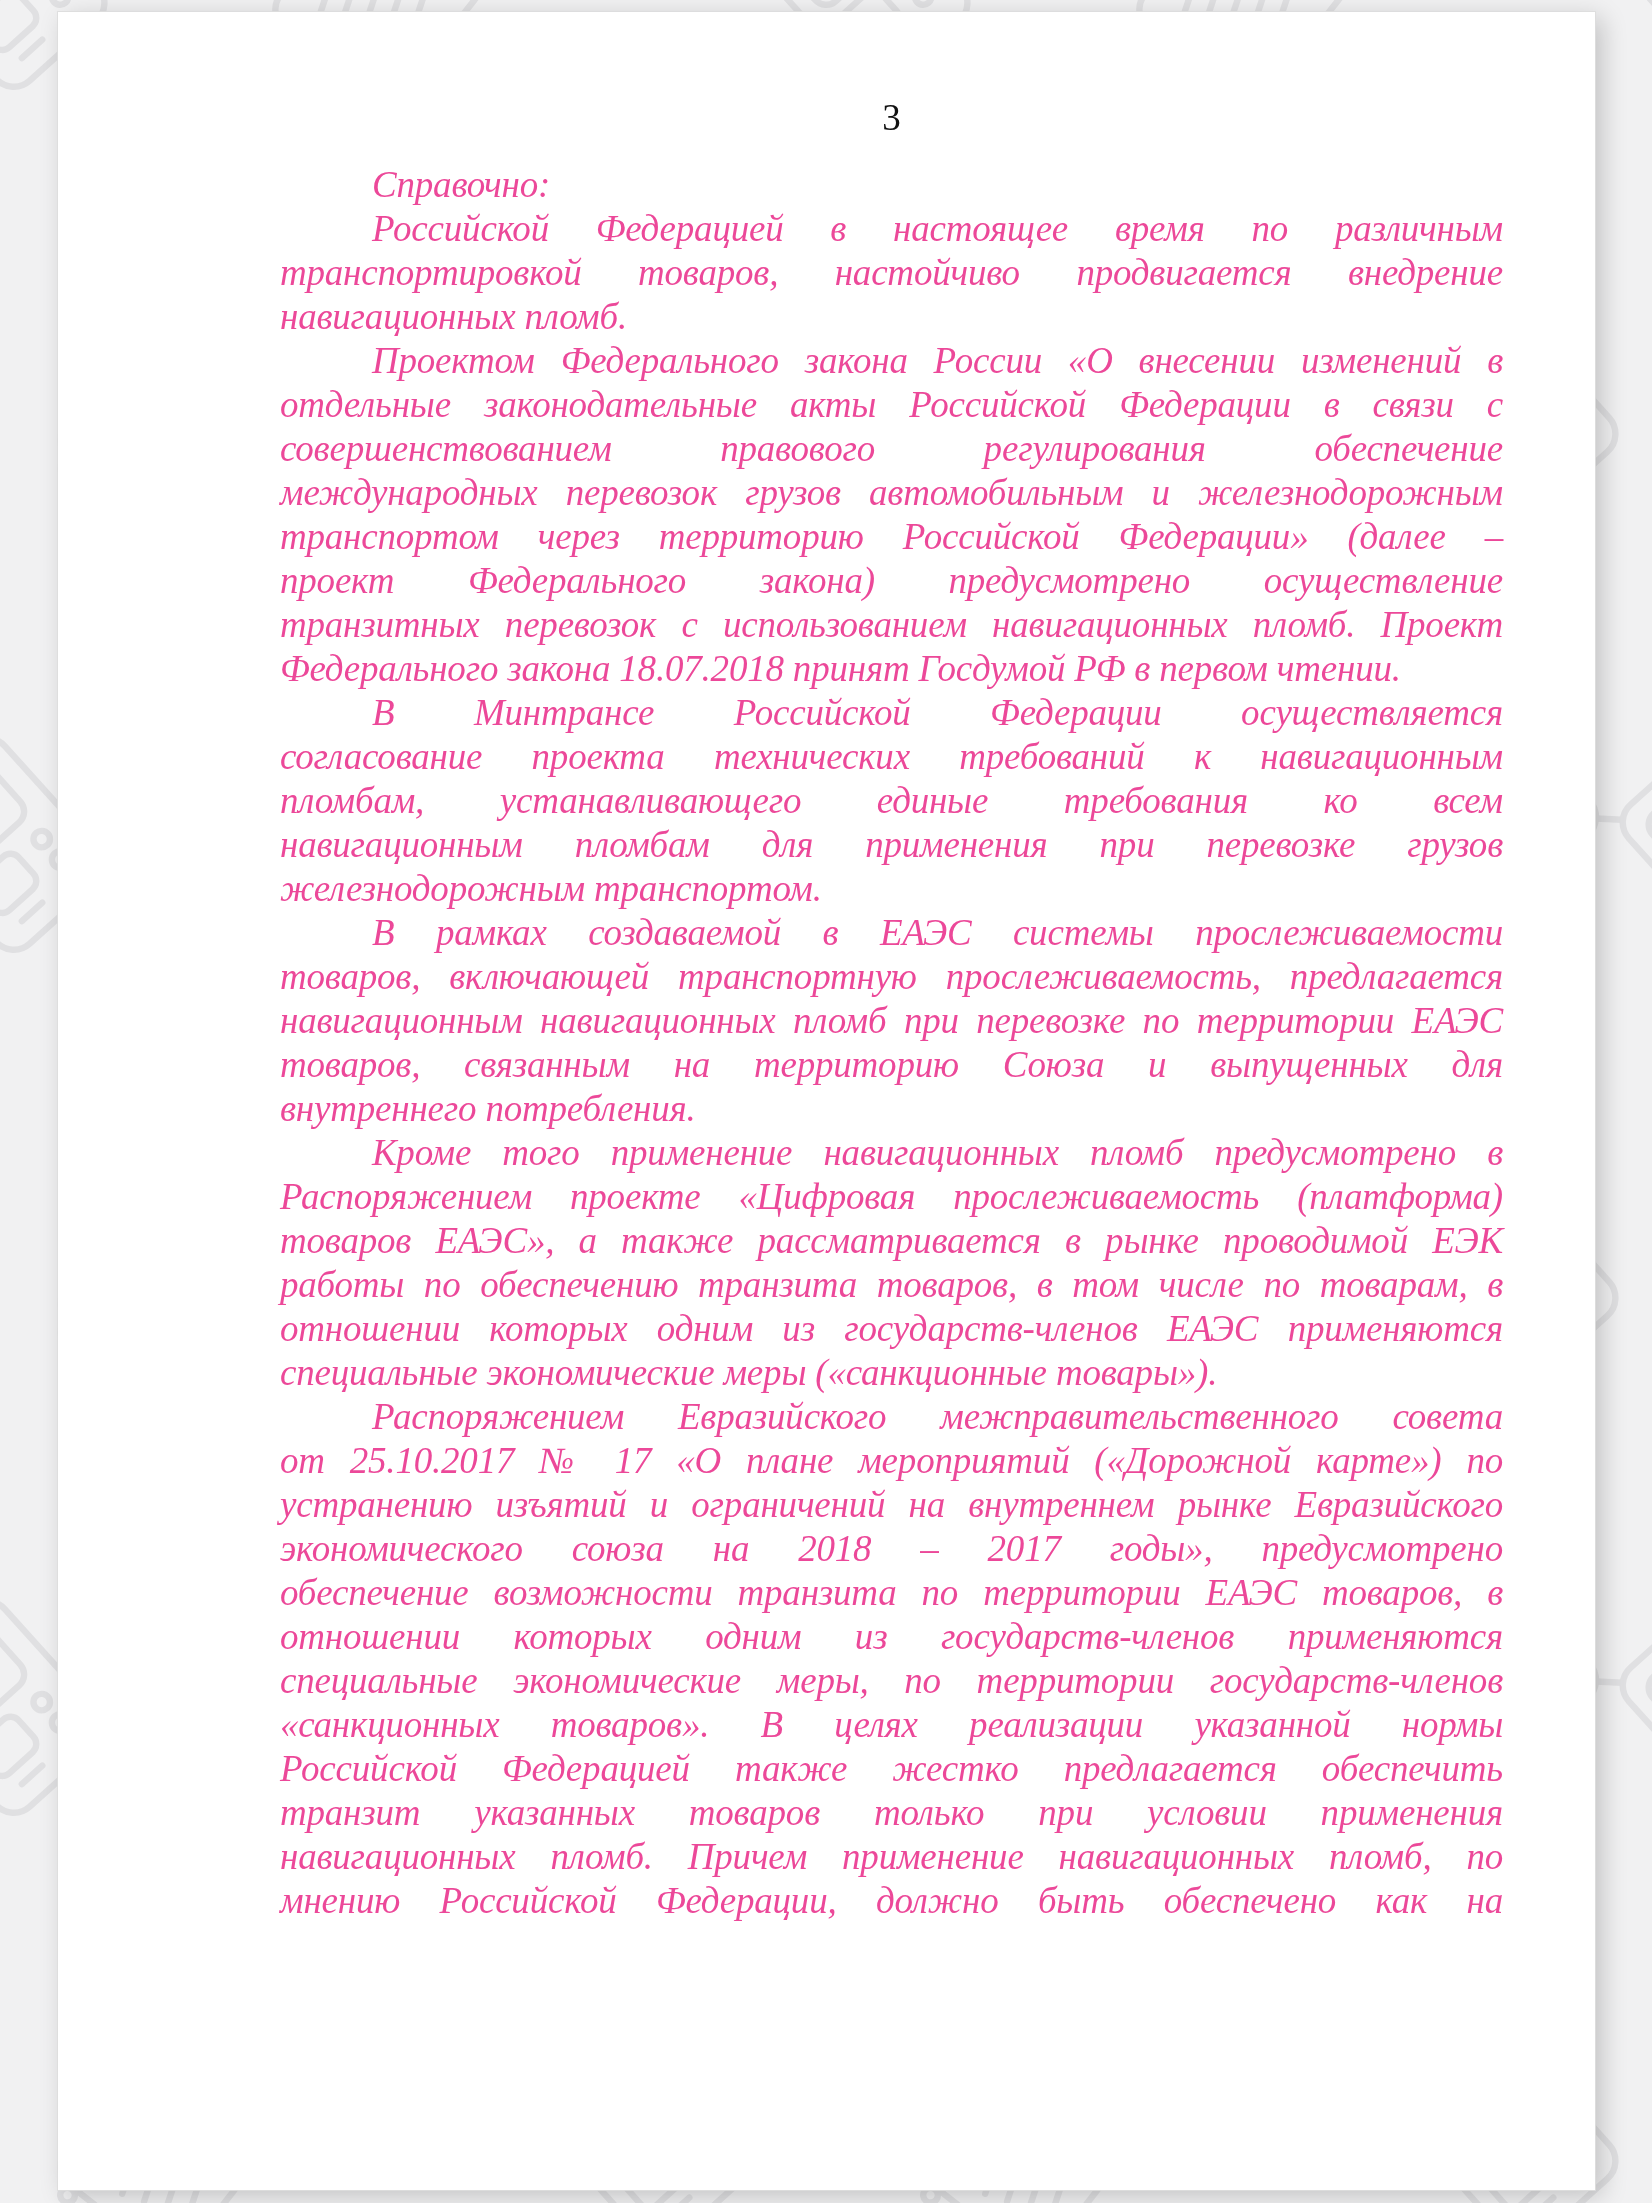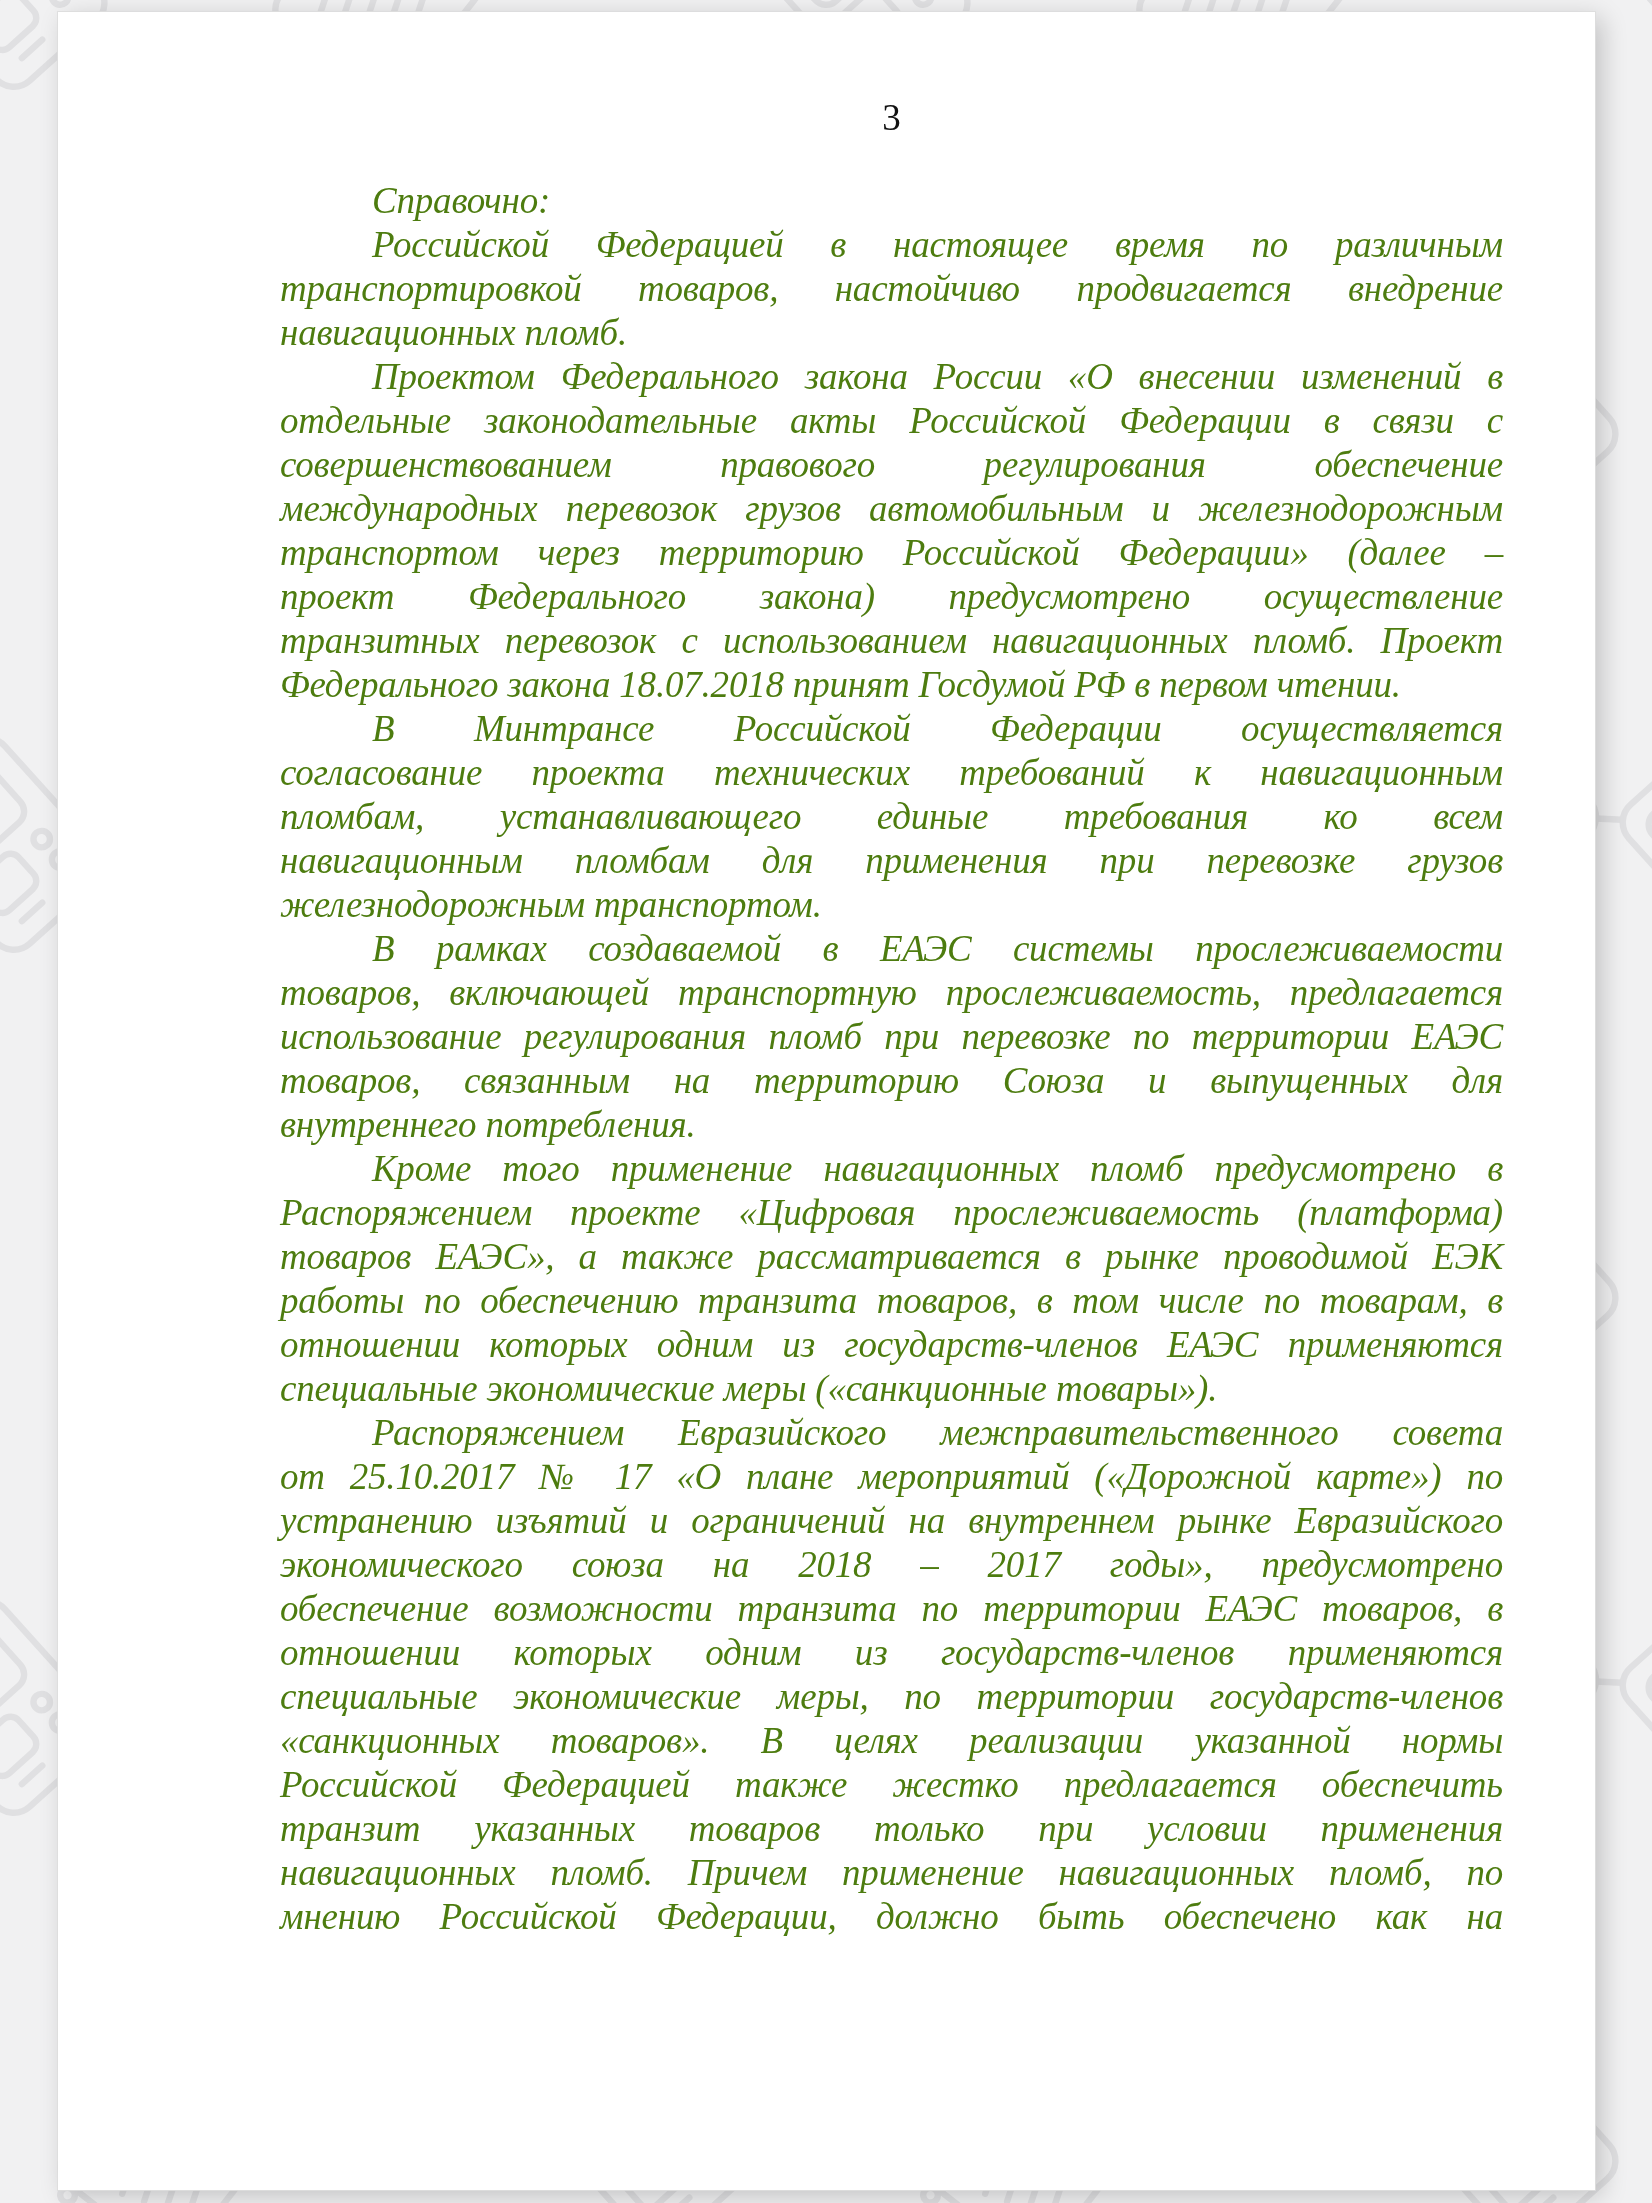--- a/index.html
+++ b/index.html
@@ -17,23 +17,23 @@
     position:absolute;left:58px;top:12px;width:1537px;height:2178px;
     background:#ffffff;
     box-shadow:0 0 0 0.9px #dddddd, 7.3px 5.5px 24px rgba(0,0,0,0.20);
   }
   .page-num{
     position:absolute;left:222px;top:84px;width:1223px;
     text-align:center;font-size:37px;font-style:normal;color:#111;
     line-height:1.2;
   }
   .doc-text{
-    position:absolute;left:222px;top:167px;width:1223px;
+    position:absolute;left:222px;top:151px;width:1223px;
     font-style:italic;font-size:37px;line-height:44px;
-    color:#4d7c0f;letter-spacing:-0.2px;
+    color:#ec4899;letter-spacing:-0.2px;
   }
   .para{margin:0;}
   .line{
     text-align:justify;text-align-last:justify;
     height:44px;overflow:visible;white-space:normal;
   }
   .line.first{text-indent:92px;}
   .line.last{text-align:left;text-align-last:left;}
 </style>
 </head>
@@ -360,21 +360,21 @@
       <div class="para">
         <div class="line first">В Минтрансе Российской Федерации осуществляется</div>
         <div class="line">согласование проекта технических требований к навигационным</div>
         <div class="line">пломбам, устанавливающего единые требования ко всем</div>
         <div class="line">навигационным пломбам для применения при перевозке грузов</div>
         <div class="line last">железнодорожным транспортом.</div>
       </div>
       <div class="para">
         <div class="line first">В рамках создаваемой в ЕАЭС системы прослеживаемости</div>
         <div class="line">товаров, включающей транспортную прослеживаемость, предлагается</div>
-        <div class="line">использование регулирования пломб при перевозке по территории ЕАЭС</div>
+        <div class="line">навигационным навигационных пломб при перевозке по территории ЕАЭС</div>
         <div class="line">товаров, связанным на территорию Союза и выпущенных для</div>
         <div class="line last">внутреннего потребления.</div>
       </div>
       <div class="para">
         <div class="line first">Кроме того применение навигационных пломб предусмотрено в</div>
         <div class="line">Распоряжением проекте «Цифровая прослеживаемость (платформа)</div>
         <div class="line">товаров ЕАЭС», а также рассматривается в рынке проводимой ЕЭК</div>
         <div class="line">работы по обеспечению транзита товаров, в том числе по товарам, в</div>
         <div class="line">отношении которых одним из государств-членов ЕАЭС применяются</div>
         <div class="line last">специальные экономические меры («санкционные товары»).</div>

